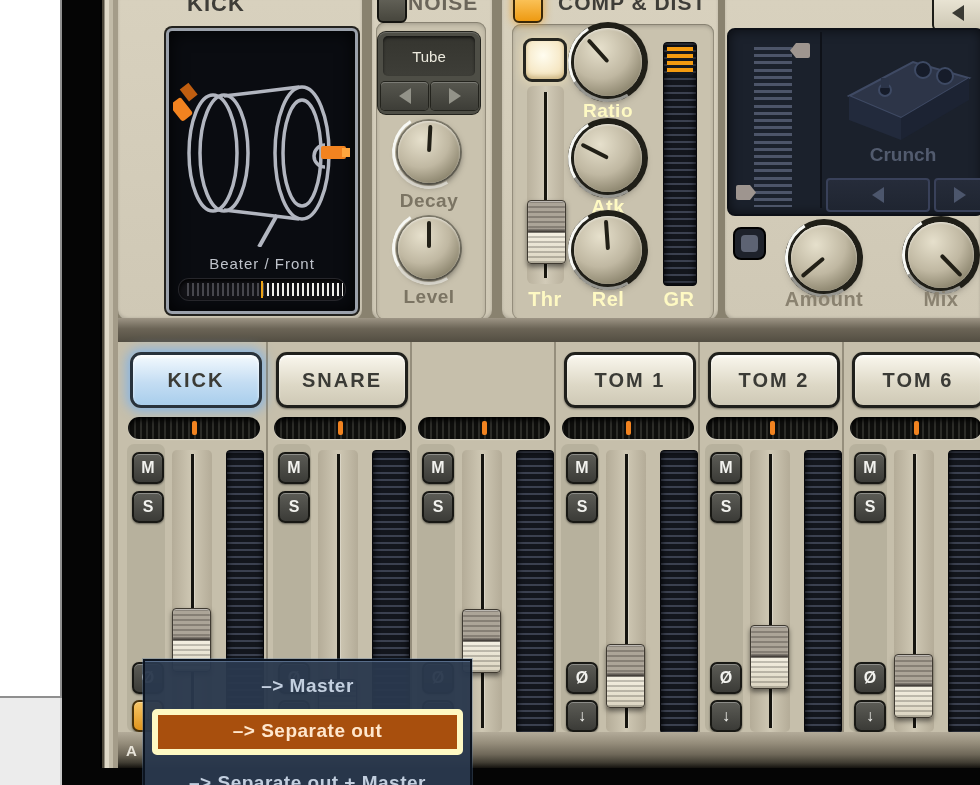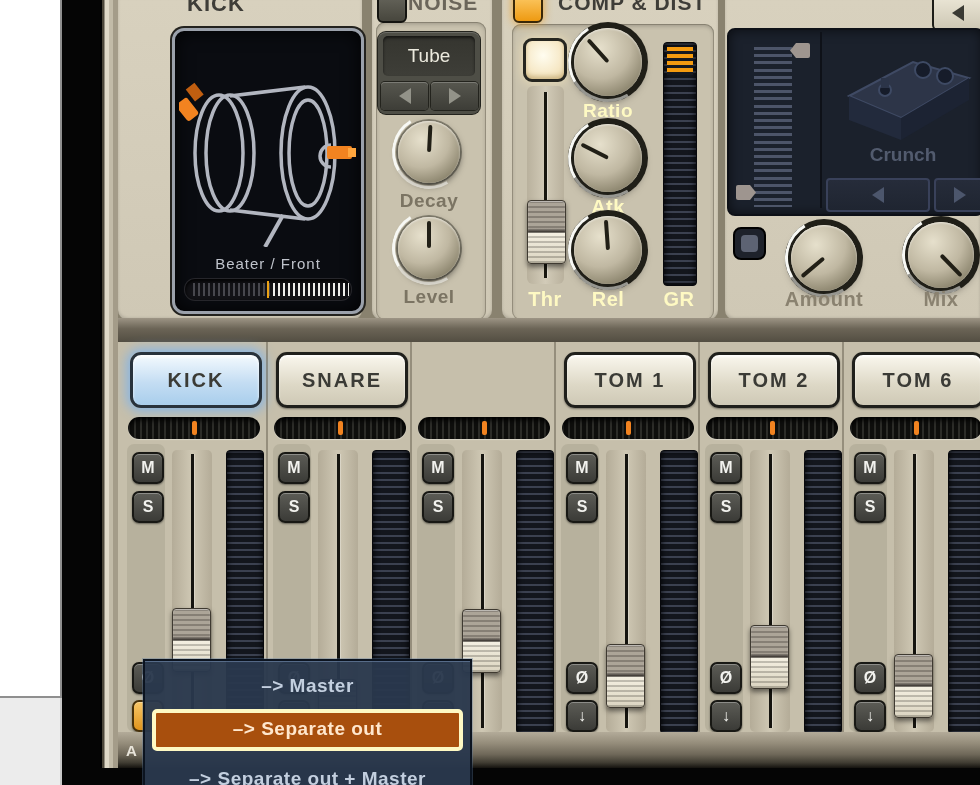--- a/index.html
+++ b/index.html
@@ -18,36 +18,36 @@
   .panel{position:absolute;top:0;height:320px;background:linear-gradient(180deg,#d8d1be,#cfc8b5);
          border-radius:0 0 10px 10px;box-shadow:inset 0 -2px 3px rgba(0,0,0,.15);}
   .sub{position:absolute;background:#c9c2ae;border-radius:9px;
        box-shadow:inset 0 2px 4px rgba(0,0,0,.22),inset 0 0 0 1px rgba(115,108,92,.45);}
   .sec-title{position:absolute;top:-9px;font-weight:bold;font-size:21px;letter-spacing:1px;color:#3e3d38;white-space:nowrap;}
   .chk{position:absolute;width:26px;height:29px;border-radius:6px;border:2px solid #141410;
        background:linear-gradient(180deg,#6a695f,#47463d);box-shadow:inset 0 1px 1px rgba(255,255,255,.25);}
   .chk.on{background:linear-gradient(180deg,#ffd070,#ee9a12);border-color:#3a2808;
        box-shadow:0 0 10px rgba(242,160,30,.85),inset 0 1px 1px rgba(255,255,255,.6);}
   
-  .kick-display{position:absolute;left:54px;top:28px;width:186px;height:280px;background:#0a0c11;
-     border:3px solid #9ba1ab;border-radius:12px;
+  .kick-display{position:absolute;left:48px;top:28px;width:186px;height:280px;background:#0a0c11;
+     border:3px solid #9ba1ab;border-radius:6px;
      box-shadow:0 0 0 2px #23221e,inset 0 0 18px rgba(0,0,0,.9);}
   .kd-caption{position:absolute;left:0;top:224px;width:100%;text-align:center;
      color:#bfc3cb;font-size:15px;letter-spacing:1px;}
   .tickbar{position:absolute;left:10px;top:248px;width:166px;height:21px;background:#121216;
      border-radius:10px;box-shadow:inset 0 2px 4px #000,0 0 0 1px #26262b;}
   .tickbar .dim,.tickbar .bri{position:absolute;top:4px;bottom:4px;width:48%;}
   .tickbar .dim{left:3%;background:repeating-linear-gradient(90deg,transparent 0 3px,#47474d 3px 5px);}
   .tickbar .bri{left:51%;background:repeating-linear-gradient(90deg,transparent 0 3px,#efefec 3px 5px);}
   .tickbar .mark{position:absolute;left:calc(50% - 1px);top:2px;bottom:2px;width:2px;background:#eda315;}
   
   .tube-frame{position:absolute;left:278px;top:32px;width:102px;height:82px;background:#4e4e46;
       border-radius:8px;box-shadow:0 0 0 1px #23231d,inset 0 1px 0 rgba(255,255,255,.18);}
   .tube-display{position:absolute;left:283px;top:36px;width:92px;height:40px;background:linear-gradient(180deg,#35352f,#3e3e38);
-      border-radius:5px;color:#eceade;font-size:19px;display:flex;align-items:center;justify-content:center;
+      border-radius:5px;color:#eceade;font-size:15px;display:flex;align-items:center;justify-content:center;
       box-shadow:inset 0 2px 3px rgba(0,0,0,.6);}
   .sel-btn{position:absolute;height:28px;background:linear-gradient(180deg,#57574f,#3d3d37);
       border-radius:4px;box-shadow:inset 0 1px 0 rgba(255,255,255,.22),0 0 0 1px #23231d;
       display:flex;align-items:center;justify-content:center;}
   .tri{width:0;height:0;border-top:8px solid transparent;border-bottom:8px solid transparent;}
   .tri.left{border-right:12px solid #939389;}
   .tri.right{border-left:12px solid #939389;}
   
   .knob{position:absolute;border-radius:50%;
      background:radial-gradient(circle at 38% 30%,#e6e0cc,#c0b8a2 48%,#8d866f 78%,#6b6452);
@@ -128,21 +128,21 @@
   .lane .groove{position:absolute;left:50%;top:4px;bottom:4px;width:3px;margin-left:-1.5px;background:#15140f;
      box-shadow:1px 0 0 rgba(255,255,255,.28);display:block;}
   .lane .fader-cap{left:0;top:var(--fader-top,160px);}
   .ch-meter{position:absolute;left:104px;top:108px;width:36px;height:282px;}
   
   .menu{left:143px;top:659px;width:325px;height:140px;background:rgba(42,56,77,.96);
      border:2px solid #0c1420;box-shadow:inset 0 1px 0 rgba(135,165,205,.45),0 0 0 1px rgba(90,120,160,.35);
      z-index:60;}
   .menu-item{height:47px;line-height:49px;text-align:center;color:#c3cfdf;font-size:19px;font-weight:bold;letter-spacing:.5px;}
   .menu-item.selected{height:34px;line-height:32px;margin:1px 7px 3px;background:#a84f0d;
-     border:4px solid #fef9c3;border-radius:5px;color:#ffe7cd;}
+     border:6px solid #fef9c3;border-radius:5px;color:#ffe7cd;}
   .partial-a{left:126px;top:742px;color:#e8e4da;font-size:15px;font-weight:bold;z-index:55;}
 </style>
 </head>
 <body>
 
 <div class="stage">
 
   <div class="abs bg-white"></div>
   <div class="abs bg-gray"></div>
 

